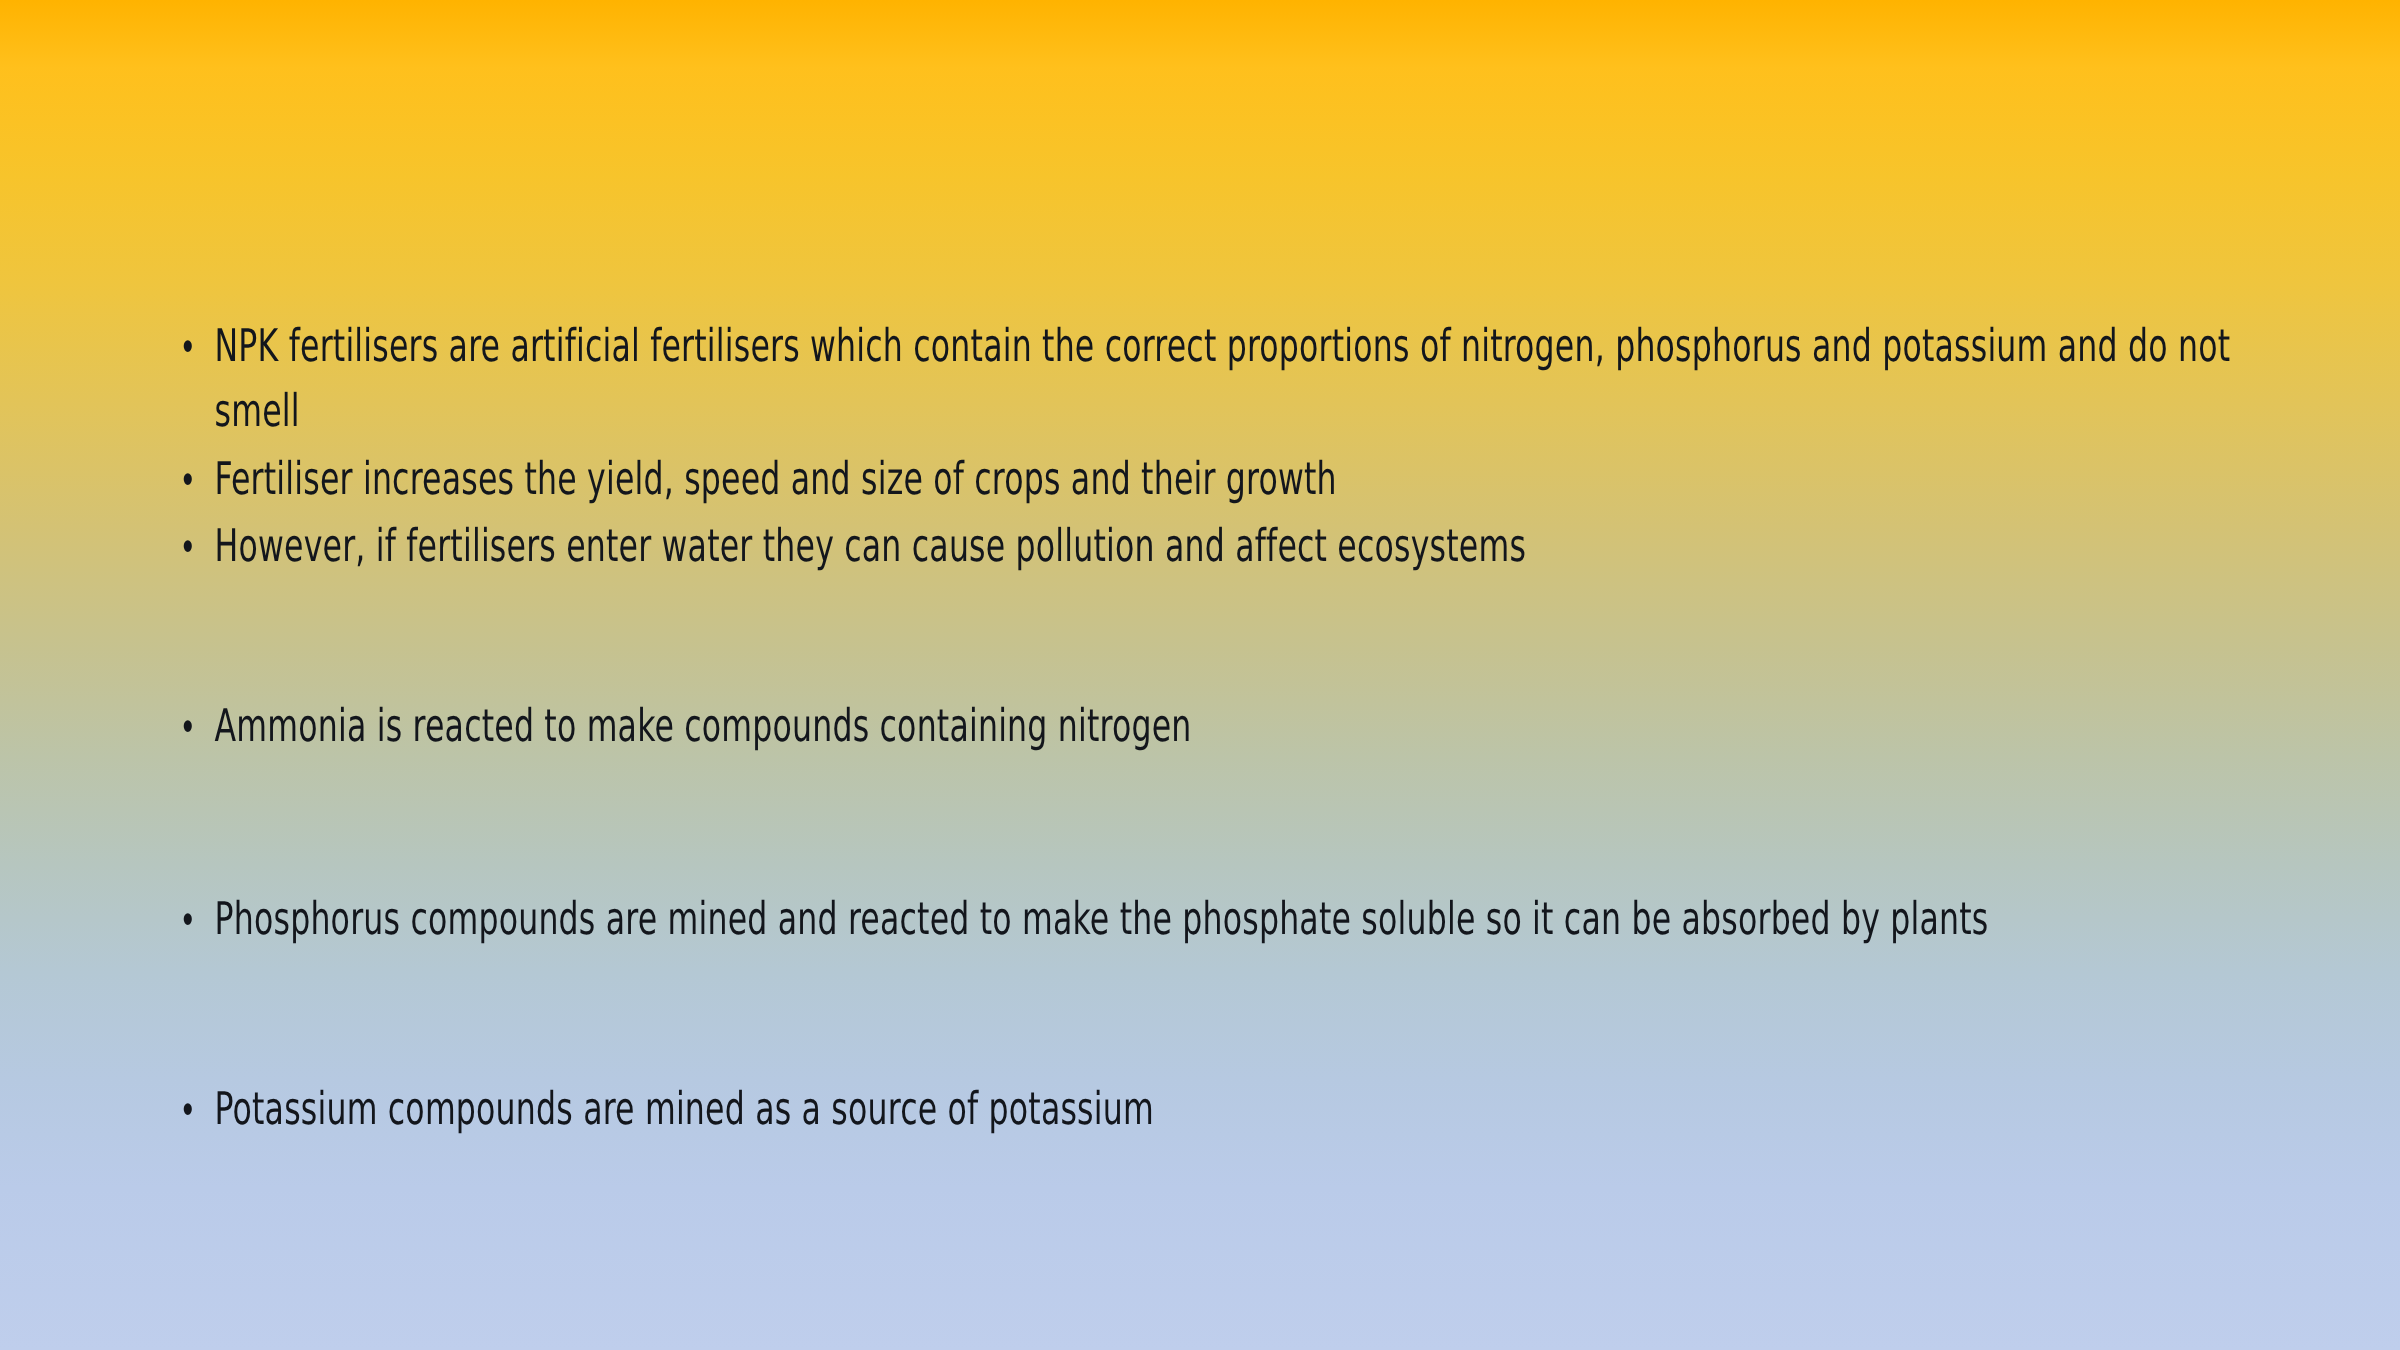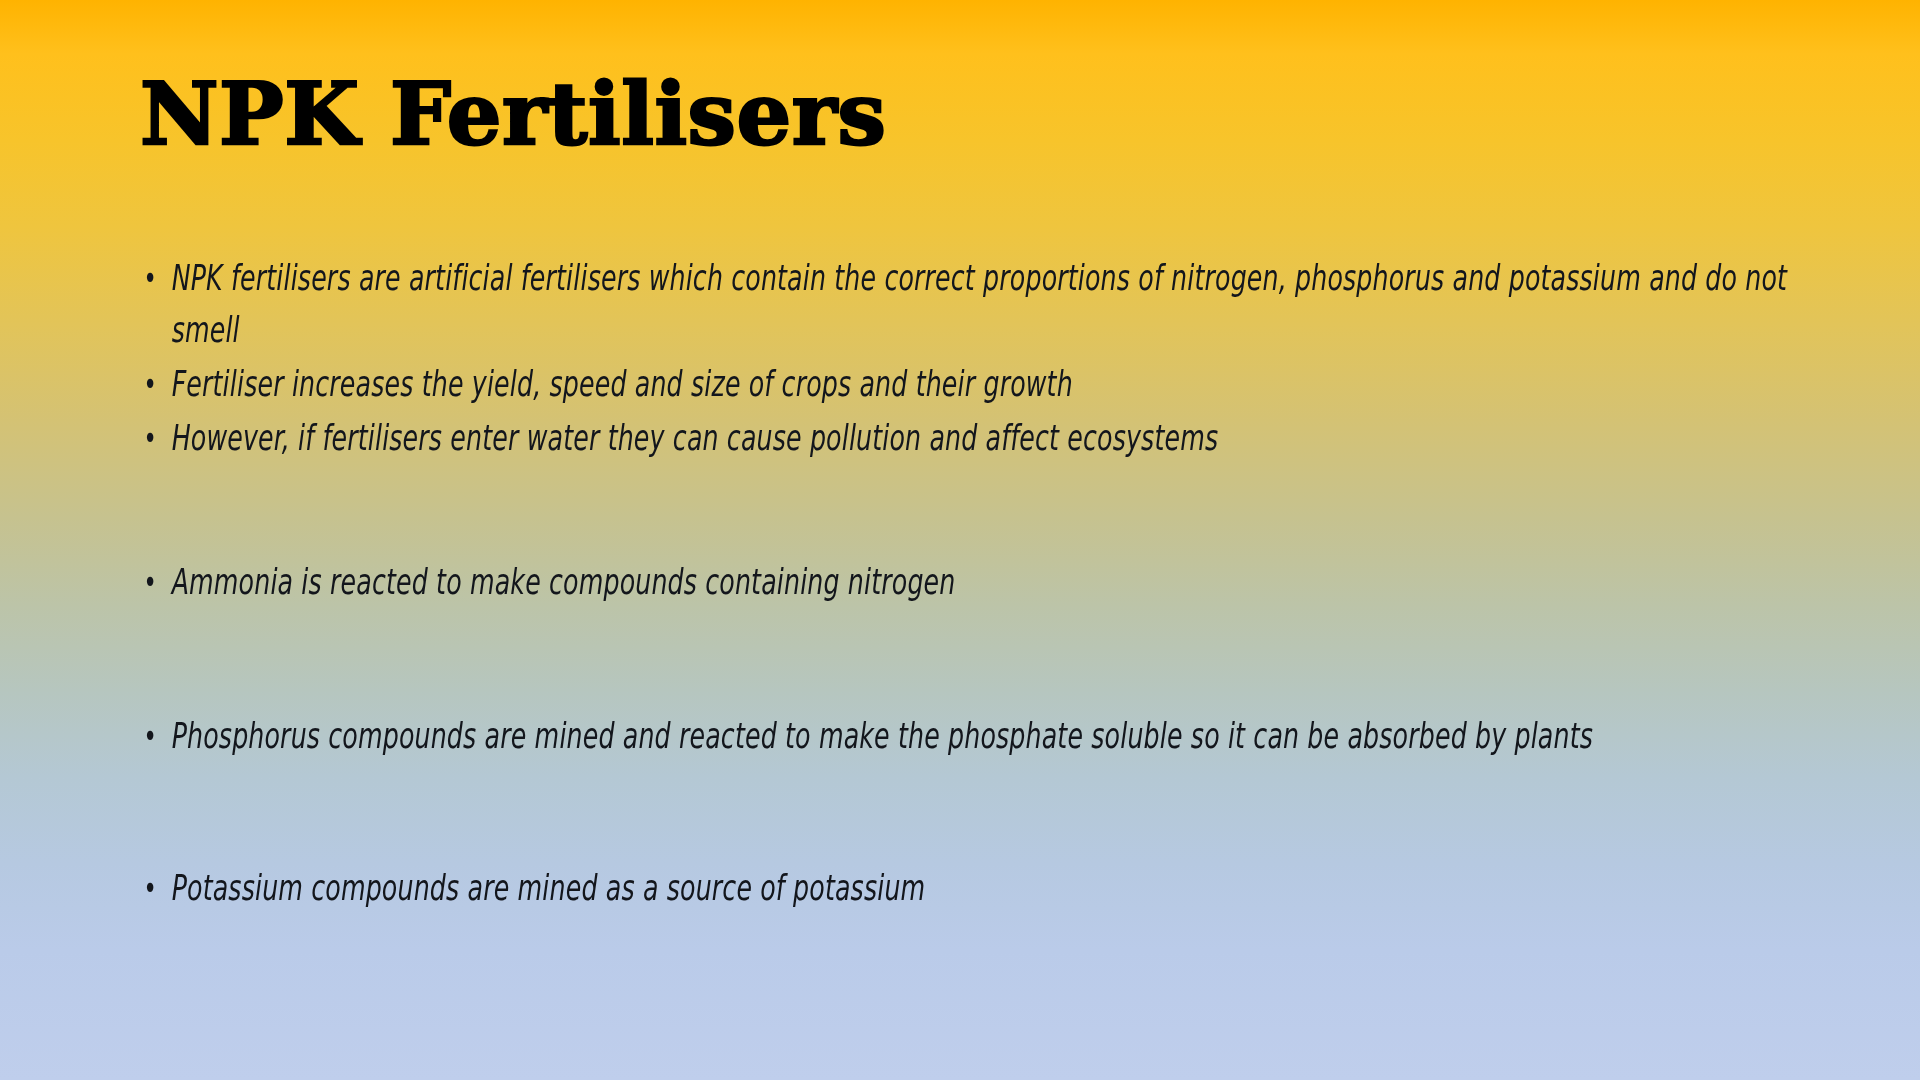--- a/index.html
+++ b/index.html
@@ -55,21 +55,20 @@
     text-rendering: geometricPrecision;
   }
 
   
   #body-list {
     position: absolute;
     left: 142px;
     top: 252px;
     width: 1690px;
     list-style: none;
-    font-style: italic;
   }
 
   #body-list > li {
     position: relative;
     padding-left: 38px;
     font-family: "DejaVu Sans Condensed", "Liberation Sans Narrow", "Liberation Sans", sans-serif;
     font-stretch: condensed;
     font-size: 36px;
     line-height: 52px;
     color: #13161C;
@@ -94,21 +93,20 @@
   #body-list > li.gap-tiny  { margin-top: 2px; }
   #body-list > li.gap-big   { margin-top: 92px; }
   #body-list > li.gap-huge  { margin-top: 102px; }
   #body-list > li.gap-large { margin-top: 100px; }
 </style>
 </head>
 <body>
 
 <div id="slide">
 
-  <h1 id="slide-title">NPK Fertilisers</h1>
 
   <ul id="body-list">
       <li class="gap-none">NPK fertilisers are artificial fertilisers which contain the correct proportions of nitrogen, phosphorus and potassium and do not smell</li>
       <li class="gap-tiny">Fertiliser increases the yield, speed and size of crops and their growth</li>
       <li class="gap-tiny">However, if fertilisers enter water they can cause pollution and affect ecosystems</li>
       <li class="gap-big">Ammonia is reacted to make compounds containing nitrogen</li>
       <li class="gap-huge">Phosphorus compounds are mined and reacted to make the phosphate soluble so it can be absorbed by plants</li>
       <li class="gap-large">Potassium compounds are mined as a source of potassium</li>
     </ul>
 

